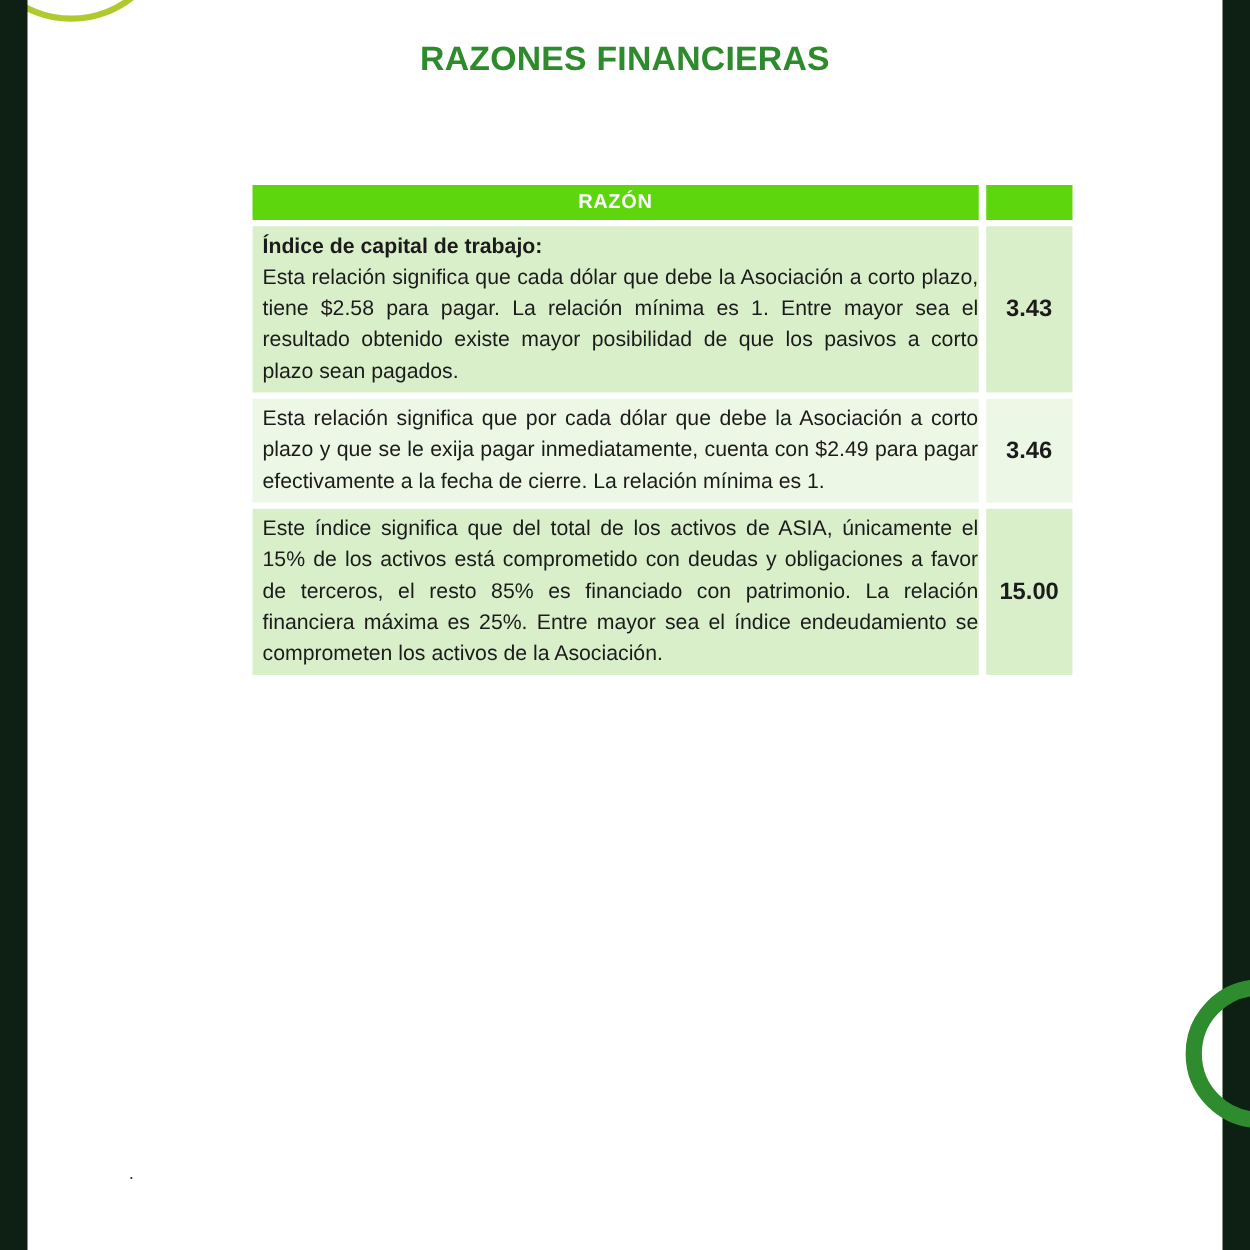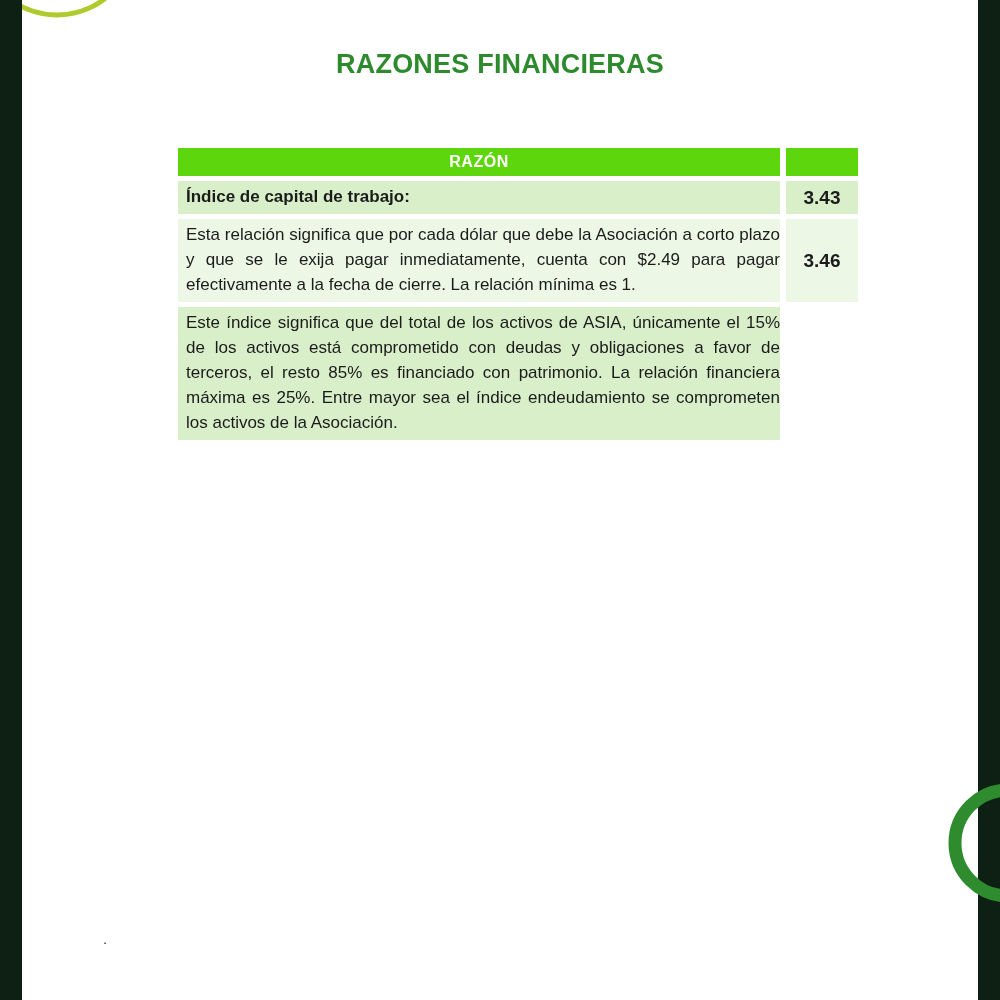--- a/index.html
+++ b/index.html
@@ -20,26 +20,26 @@
   .bar-left{position:absolute;left:0;top:0;width:22px;height:1000px;background:var(--dark_green);z-index:2;}
   .bar-right{position:absolute;left:978px;top:0;width:22px;height:1000px;background:var(--dark_green);z-index:2;}
 
   
   .arc-svg{position:absolute;left:0;top:0;z-index:1;}
   .arc-svg circle{fill:none;stroke:var(--arc_yellow_green);stroke-width:5;}
   .ring-svg{position:absolute;left:940px;top:775px;z-index:3;}
   .ring-svg circle{fill:none;stroke:var(--ring_green);stroke-width:13;}
 
   
-  .title-block{position:absolute;left:0;top:44px;width:1000px;text-align:center;z-index:4;}
+  .title-block{position:absolute;left:0;top:27px;width:1000px;text-align:center;z-index:4;}
   .title-line{color:var(--title_green);font-size:27px;line-height:40px;font-weight:600;letter-spacing:.2px;}
 
   
   .ratio-table{position:absolute;left:178px;top:148px;width:680px;z-index:4;}
-  .trow{display:flex;margin-bottom:5px;}
+  .trow{display:flex;margin-bottom:5px;margin-left:24px;}
   .col-main{width:602px;margin-right:6px;}
   .col-val{width:72px;display:flex;align-items:center;justify-content:center;}
   .thead .col-main{background:var(--header_green);height:28px;display:flex;align-items:center;justify-content:center;}
   .thead .col-val{background:var(--header_green);height:28px;}
   .thead-label{color:#ffffff;font-weight:bold;font-size:16px;letter-spacing:.5px;}
   .row-green .col-main,.row-green .col-val{background:var(--row_green);}
   .row-pale .col-main,.row-pale .col-val{background:var(--row_pale_green);}
   .cell-text{padding:3px 0 5px 8px;color:var(--text_dark);font-size:17px;line-height:25px;}
   .row-heading{display:block;font-weight:bold;}
   .row-desc{display:block;text-align:justify;}
@@ -76,20 +76,21 @@
       </div>
       <div class="col-val">
         <span class="thead-label"></span>
       </div>
     </div>
 
     <div class="trow row-green">
       <div class="col-main">
         <div class="cell-text">
           <span class="row-heading">Índice de capital de trabajo:</span>
+          <span class="row-desc">Esta relación significa que cada dólar que debe la Asociación a corto plazo, tiene $2.58 para pagar. La relación mínima es 1. Entre mayor sea el resultado obtenido existe mayor posibilidad de que los pasivos a corto plazo sean pagados.</span>
         </div>
       </div>
       <div class="col-val">
         <span class="val-text">3.43</span>
       </div>
     </div>
 
     <div class="trow row-pale">
       <div class="col-main">
         <div class="cell-text">
@@ -100,19 +101,22 @@
         <span class="val-text">3.46</span>
       </div>
     </div>
 
     <div class="trow row-green">
       <div class="col-main">
         <div class="cell-text">
           <span class="row-desc">Este índice significa que del total de los activos de ASIA, únicamente el 15% de los activos está comprometido con deudas y obligaciones a favor de terceros, el resto 85% es financiado con patrimonio. La relación financiera máxima es 25%. Entre mayor sea el índice endeudamiento se comprometen los activos de la Asociación.</span>
         </div>
       </div>
+      <div class="col-val">
+        <span class="val-text">15.00</span>
+      </div>
     </div>
 
   </div>
 
   <span class="footer-dot">.</span>
 
 </div>
 
 </body></html>

